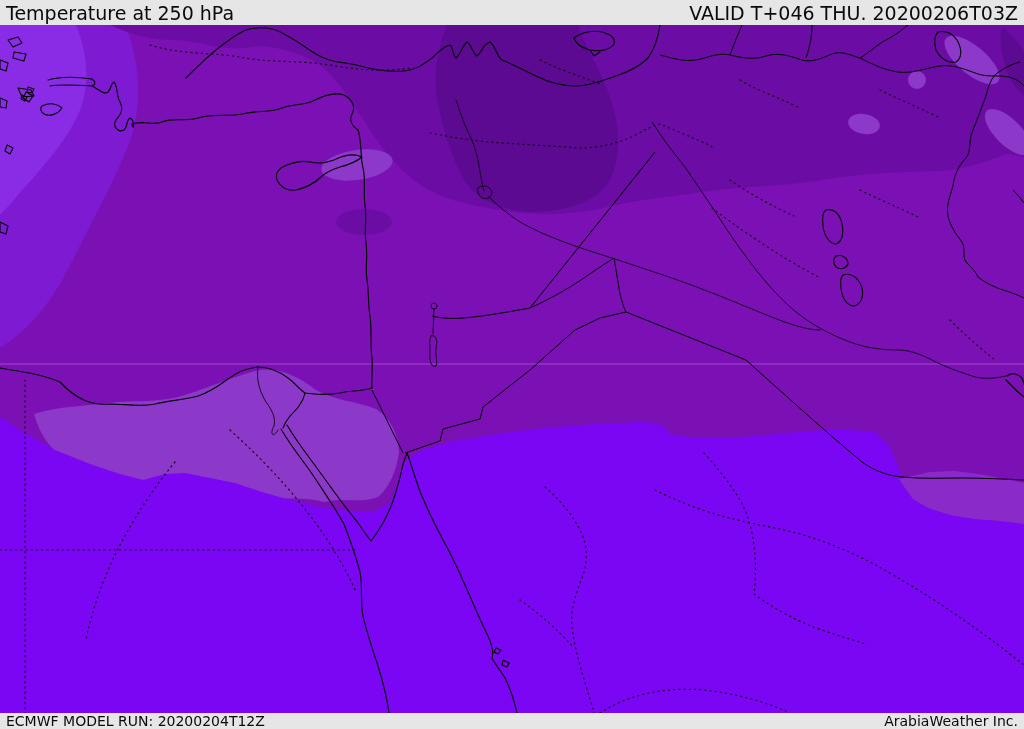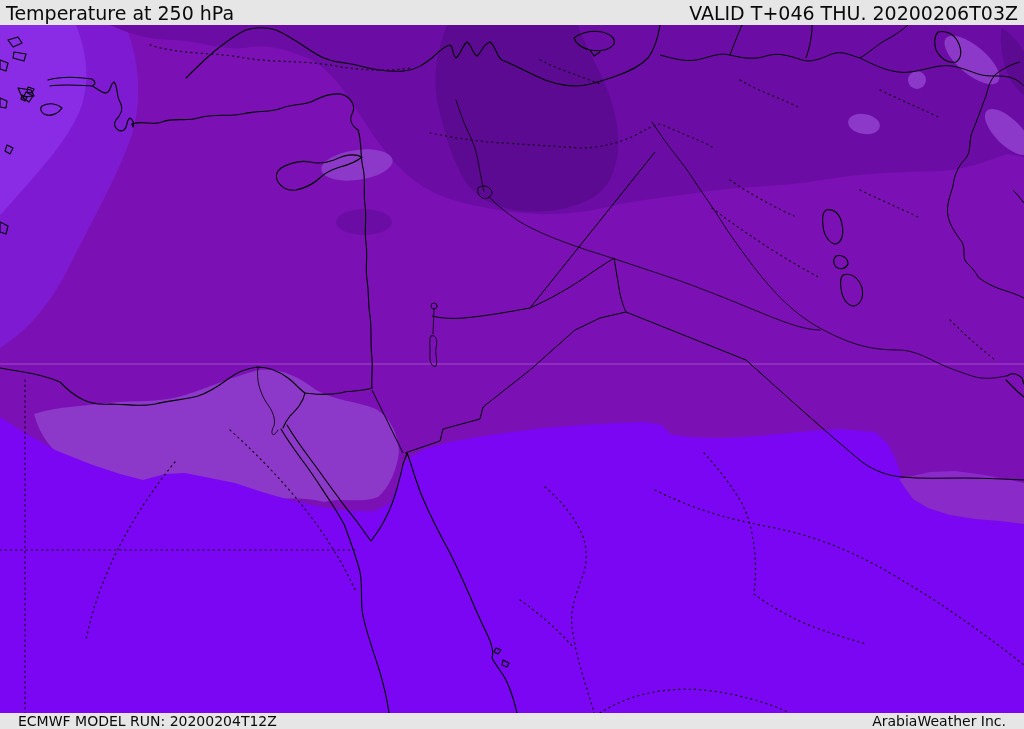--- a/index.html
+++ b/index.html
@@ -1,21 +1,21 @@
 <!DOCTYPE html>
 <html style="--violet-low: #7A06F4; --medium: #7B11B4; --dark: #6B0DA4; --darkest: #5D0A93; --light-patch: #8C38C8; --corner-bright: #8A2BE6; --corner-mid: #7E1BD2; --patch-se: #8A2BC9; --coastline: #000000; --frame-gray: #E6E6E6;"><head>
 <meta charset="utf-8">
 <style>
   html,body{margin:0;padding:0;background:#cccccc;}
   #screen{position:relative;width:1024px;height:729px;overflow:hidden;
           font-family:"DejaVu Sans","Liberation Sans",sans-serif;background:var(--medium,#7B11B4);}
   .bar{position:absolute;left:0;width:1024px;background:var(--frame-gray,#E6E6E6);
        color:#0a0a0a;z-index:5;display:flex;justify-content:space-between;box-sizing:border-box;}
   #top-bar{top:0;height:25px;font-size:19px;line-height:22px;padding:2px 6px 0 6px;overflow:visible;}
-  #bottom-bar{top:713px;height:16px;font-size:14px;line-height:16px;padding:0 18px;}
+  #bottom-bar{top:713px;height:16px;font-size:14px;line-height:16px;padding:0 6px;}
   #map-wrap{position:absolute;top:25px;left:0;width:1024px;height:688px;z-index:1;}
   svg{display:block;}
   .fill-mid{fill:var(--medium);}
   .fill-dark{fill:var(--dark);}
   .fill-darkest{fill:var(--darkest);}
   .fill-light{fill:var(--light-patch);}
   .fill-violet{fill:var(--violet-low);}
   .fill-c1{fill:var(--corner-bright);}
   .fill-c2{fill:var(--corner-mid);}
   .fill-se{fill:var(--patch-se);}

